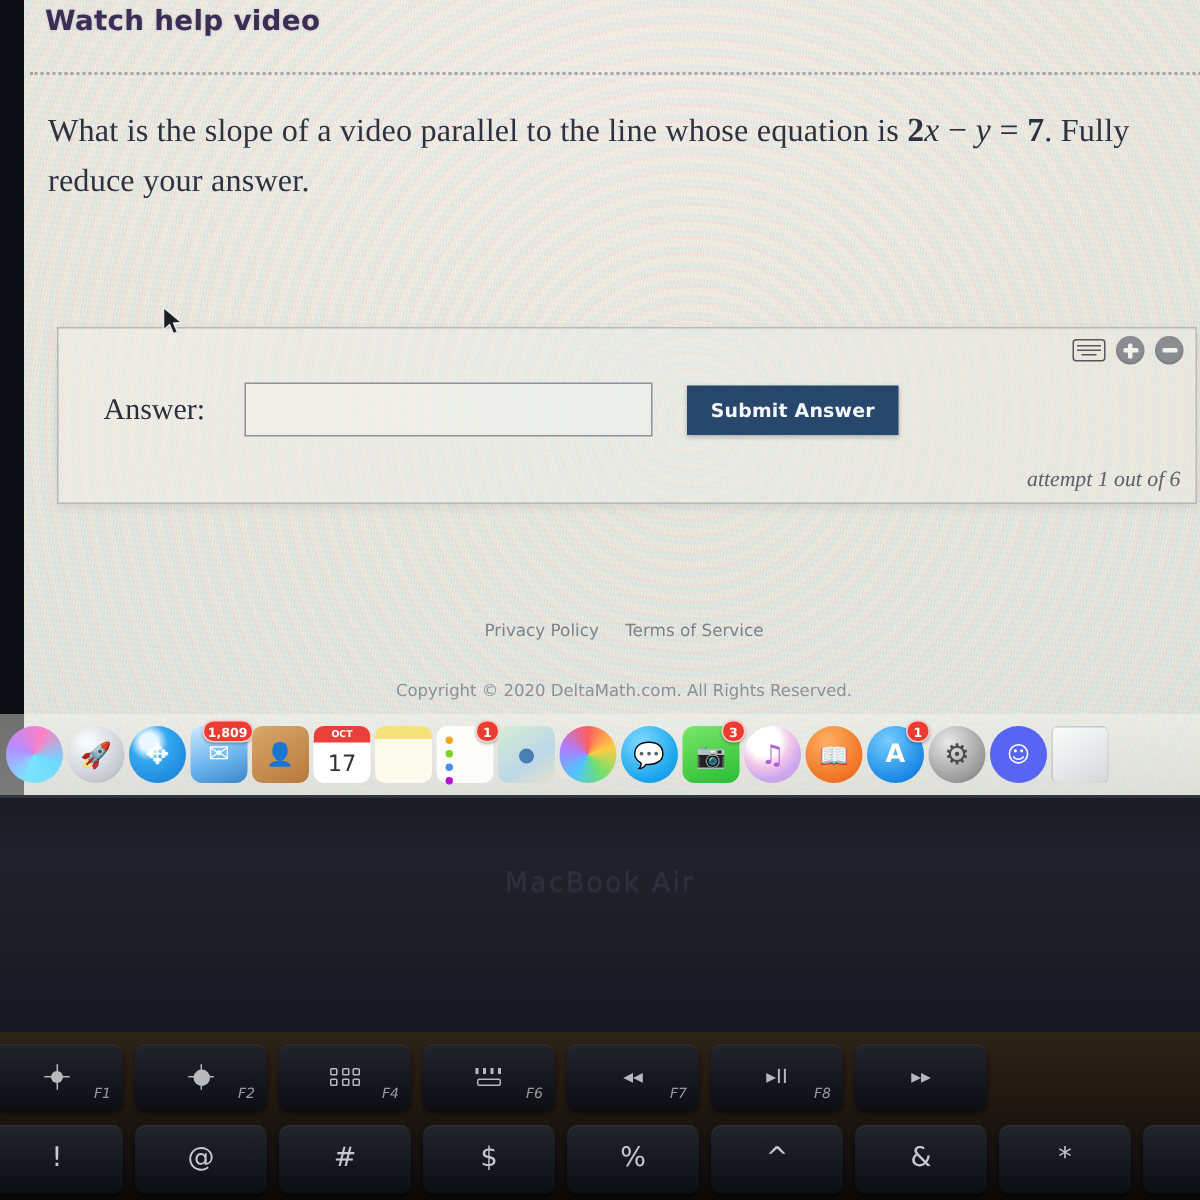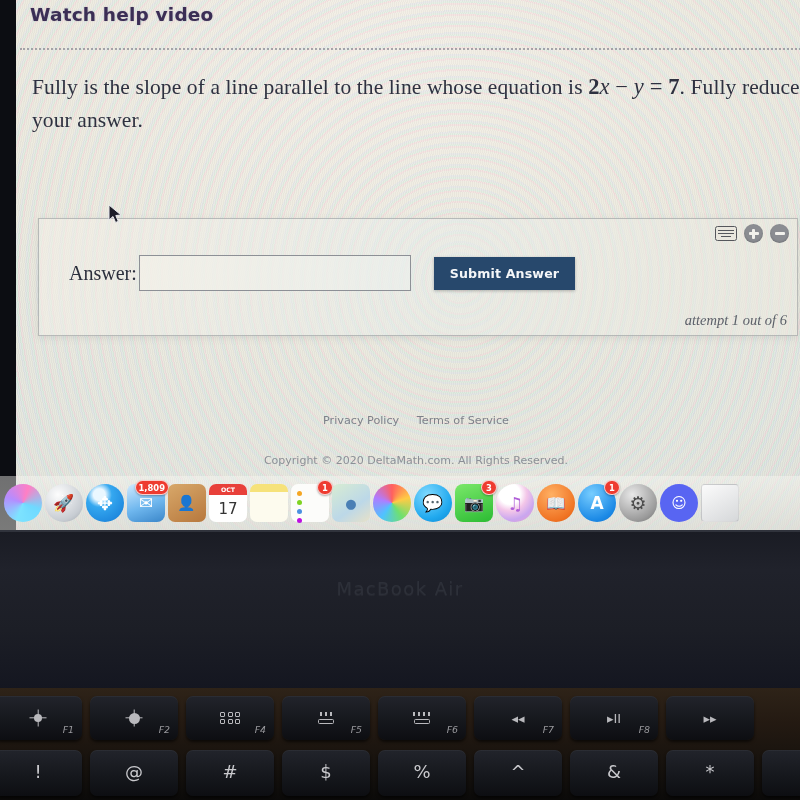--- a/index.html
+++ b/index.html
@@ -74,21 +74,21 @@
   .circ-btn {
     width:19px; height:19px; border-radius:50%; background:#8b8d92;
     display:flex; align-items:center; justify-content:center; cursor:pointer;
     box-shadow:inset 0 -1px 2px rgba(0,0,0,.18);
   }
   .circ-btn .bar { width:10px; height:2.6px; background:#f2f1ec; border-radius:1px; position:absolute; }
   .circ-btn .bar.v { width:2.6px; height:10px; }
   .circ-wrap { position:relative; width:19px; height:19px; }
 
   #answer-row { position:absolute; left:30px; top:36px; display:flex; align-items:center; }
-  #answer-label { font-family:"Liberation Serif", serif; font-size:20px; color:#2b2f3c; margin-right:2px; }
+  #answer-label { font-family:"Liberation Serif", serif; font-size:20px; color:#2b2f3c; margin-right:26px; }
   #answer-input {
     width:272px; height:36px; border:1.4px solid #8d9096;
     background:linear-gradient(100deg, rgba(243,241,233,.72), rgba(236,240,237,.62));
     font-family:"Liberation Serif", serif; font-size:17px; color:#2b2f3c; padding:0 7px; outline:none;
   }
   #submit-answer {
     margin-left:23px; background:#27486c; color:#f4f6f8; border:none;
     font-family:"DejaVu Sans", sans-serif; font-size:12.6px; font-weight:700;
     padding:9px 16px; cursor:pointer; letter-spacing:.15px;
     box-shadow:0 1px 3px rgba(0,0,0,.25);
@@ -208,21 +208,21 @@
 <body>
 
 <div id="screen">
   <div class="pagewrap">
 
     <div id="help-link">Watch help video</div>
 
     <div id="divider"></div>
 
     <div id="question">
-      <span>Fully is the slope of a line parallel to the line whose equation is </span><span class="eq"><b>2</b><i>x</i><span> − </span><i>y</i><span> = </span><b>7</b></span><span>. Fully reduce your answer.</span>
+      <span>What is the slope of a video parallel to the line whose equation is </span><span class="eq"><b>2</b><i>x</i><span> − </span><i>y</i><span> = </span><b>7</b></span><span>. Fully reduce your answer.</span>
     </div>
 
     <div id="answer-panel">
 
       <div id="panel-toolbar">
         <div class="kbd-icon">
             <i></i>
             <i></i>
             <i></i>
           </div>
@@ -350,31 +350,20 @@
             <i></i>
             <i></i>
           </span>
         </span>
       <span class="label">F4</span>
     </div>
     <div class="key">
       <span class="sym">
         <span class="kbl">
             <span class="base"></span>
-            <span class="ray" style="left:4px"></span>
-            <span class="ray" style="left:9px"></span>
-            <span class="ray" style="left:14px"></span>
-          </span>
-      </span>
-      <span class="label">F5</span>
-    </div>
-    <div class="key">
-      <span class="sym">
-        <span class="kbl">
-            <span class="base"></span>
             <span class="ray" style="left:1px"></span>
             <span class="ray" style="left:6px"></span>
             <span class="ray" style="left:11px"></span>
             <span class="ray" style="left:16px"></span>
           </span>
       </span>
       <span class="label">F6</span>
     </div>
     <div class="key">
       <span class="sym">◂◂</span>

